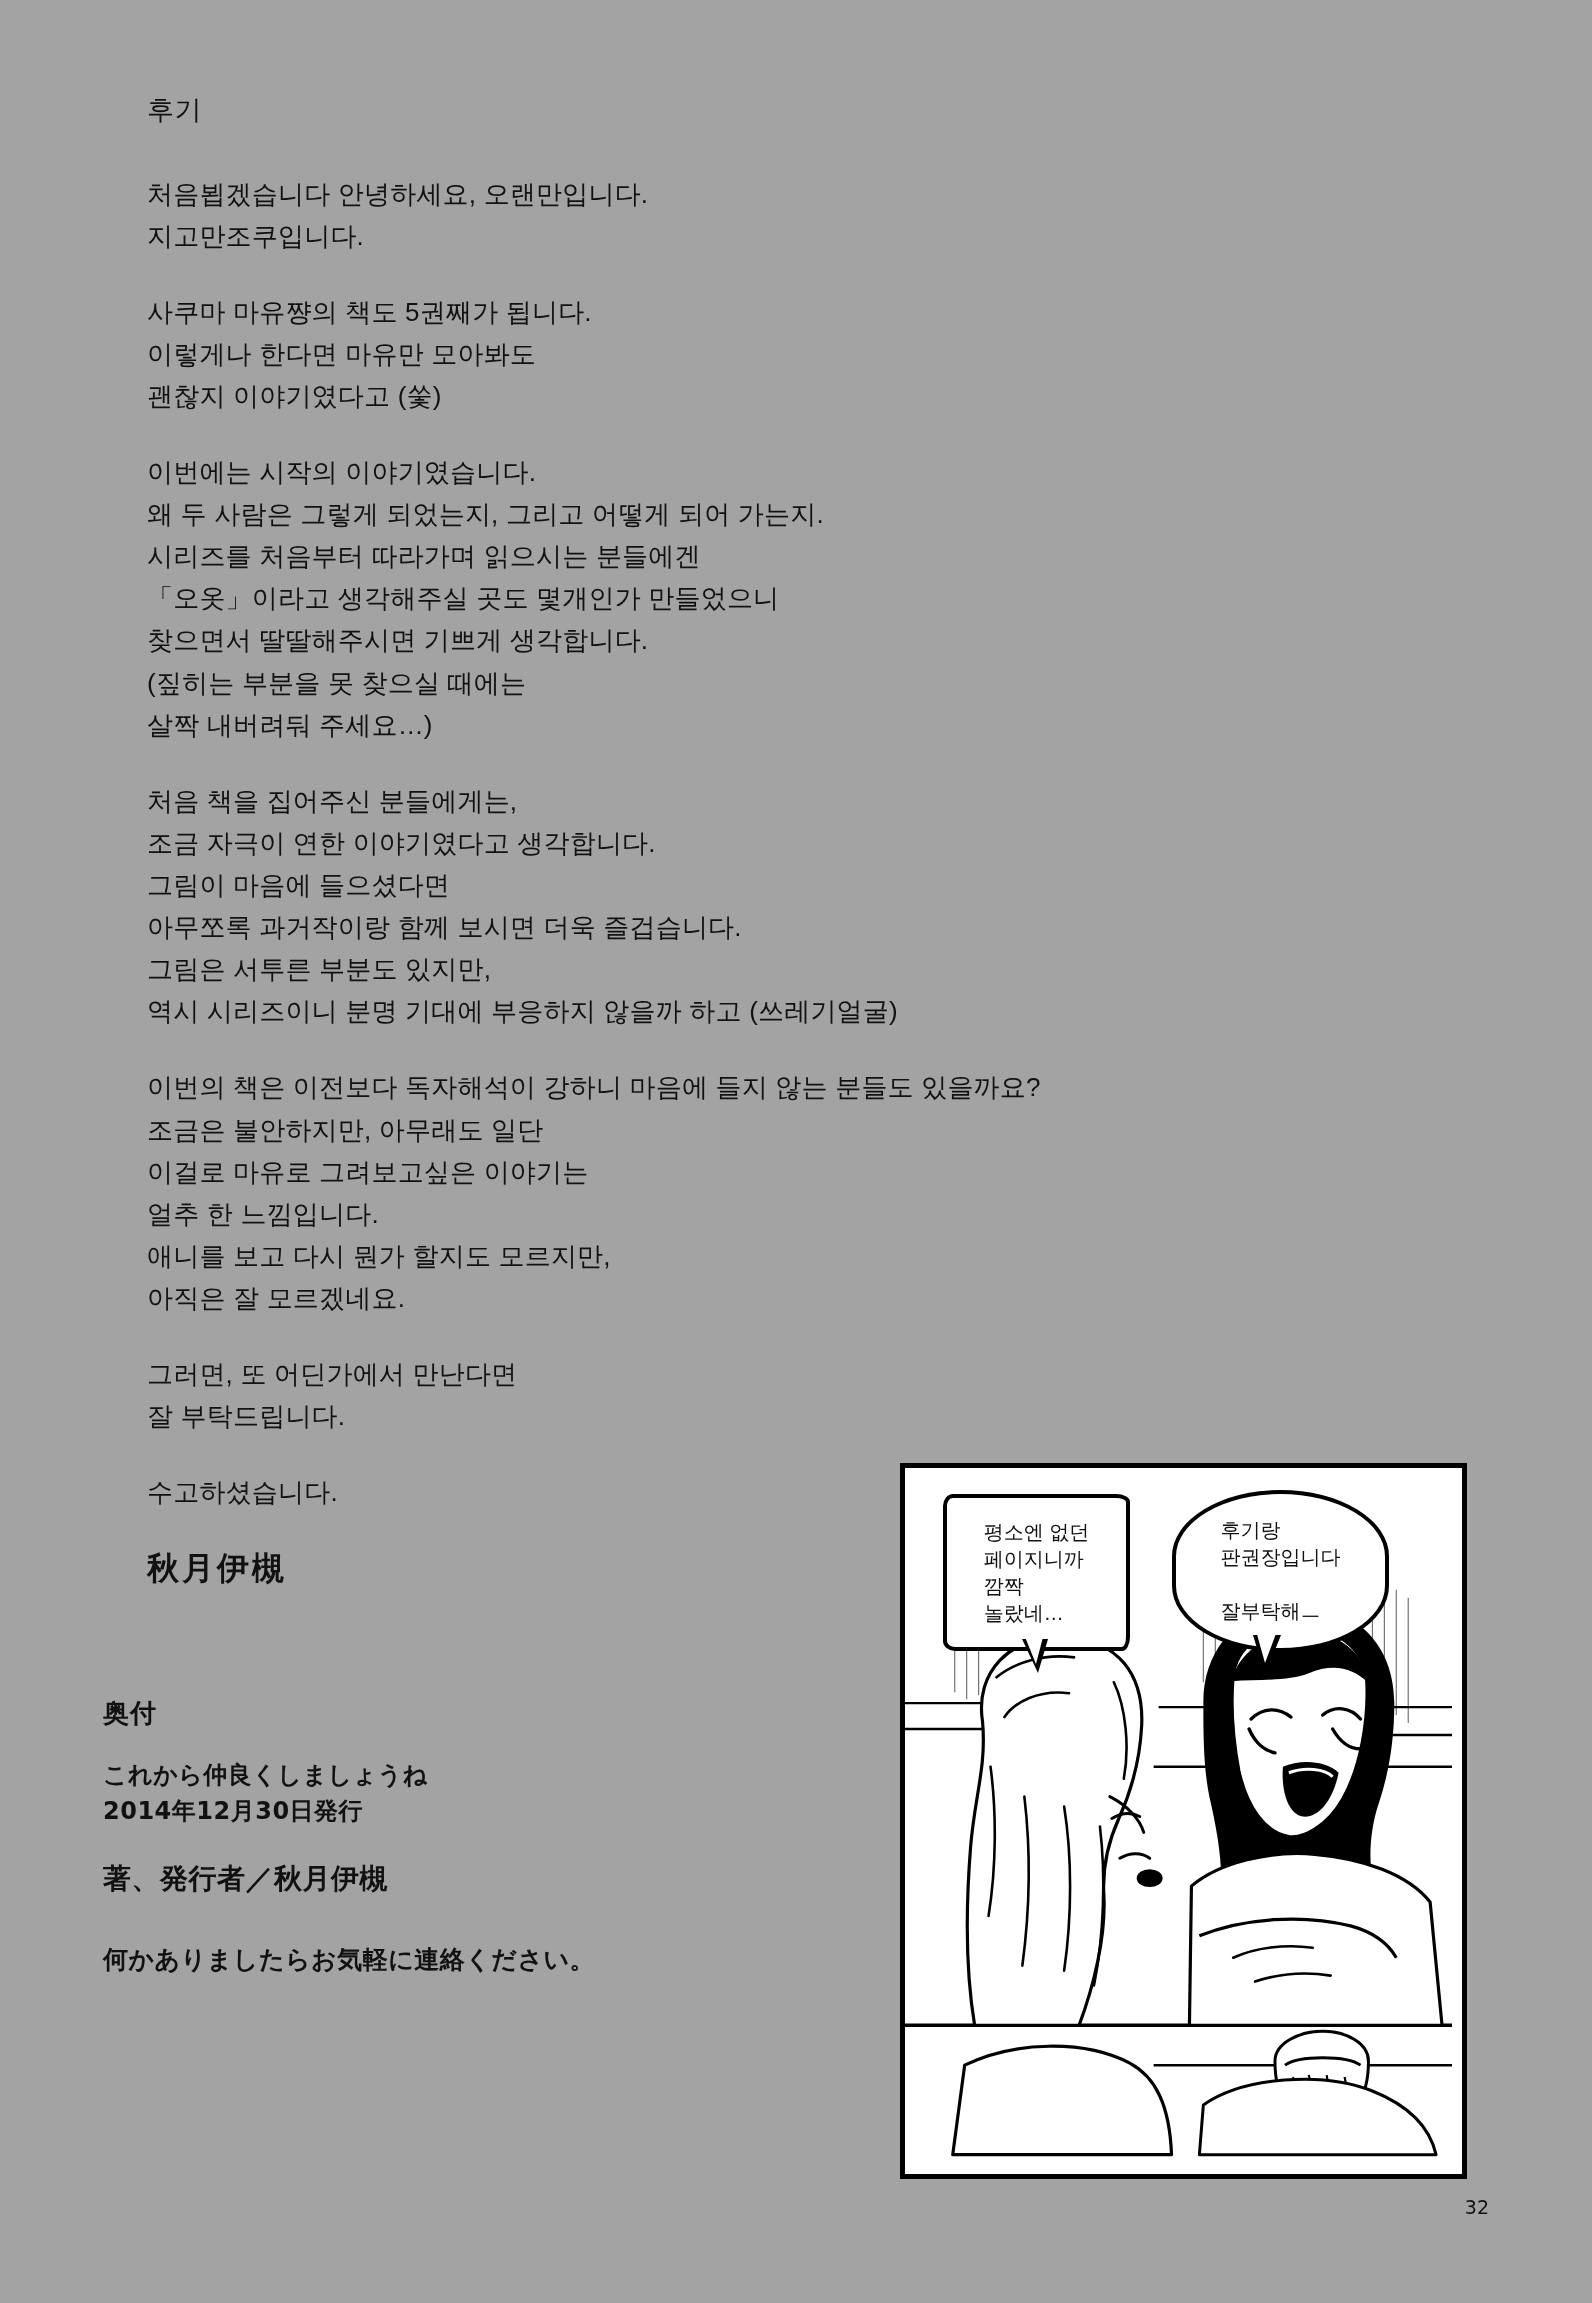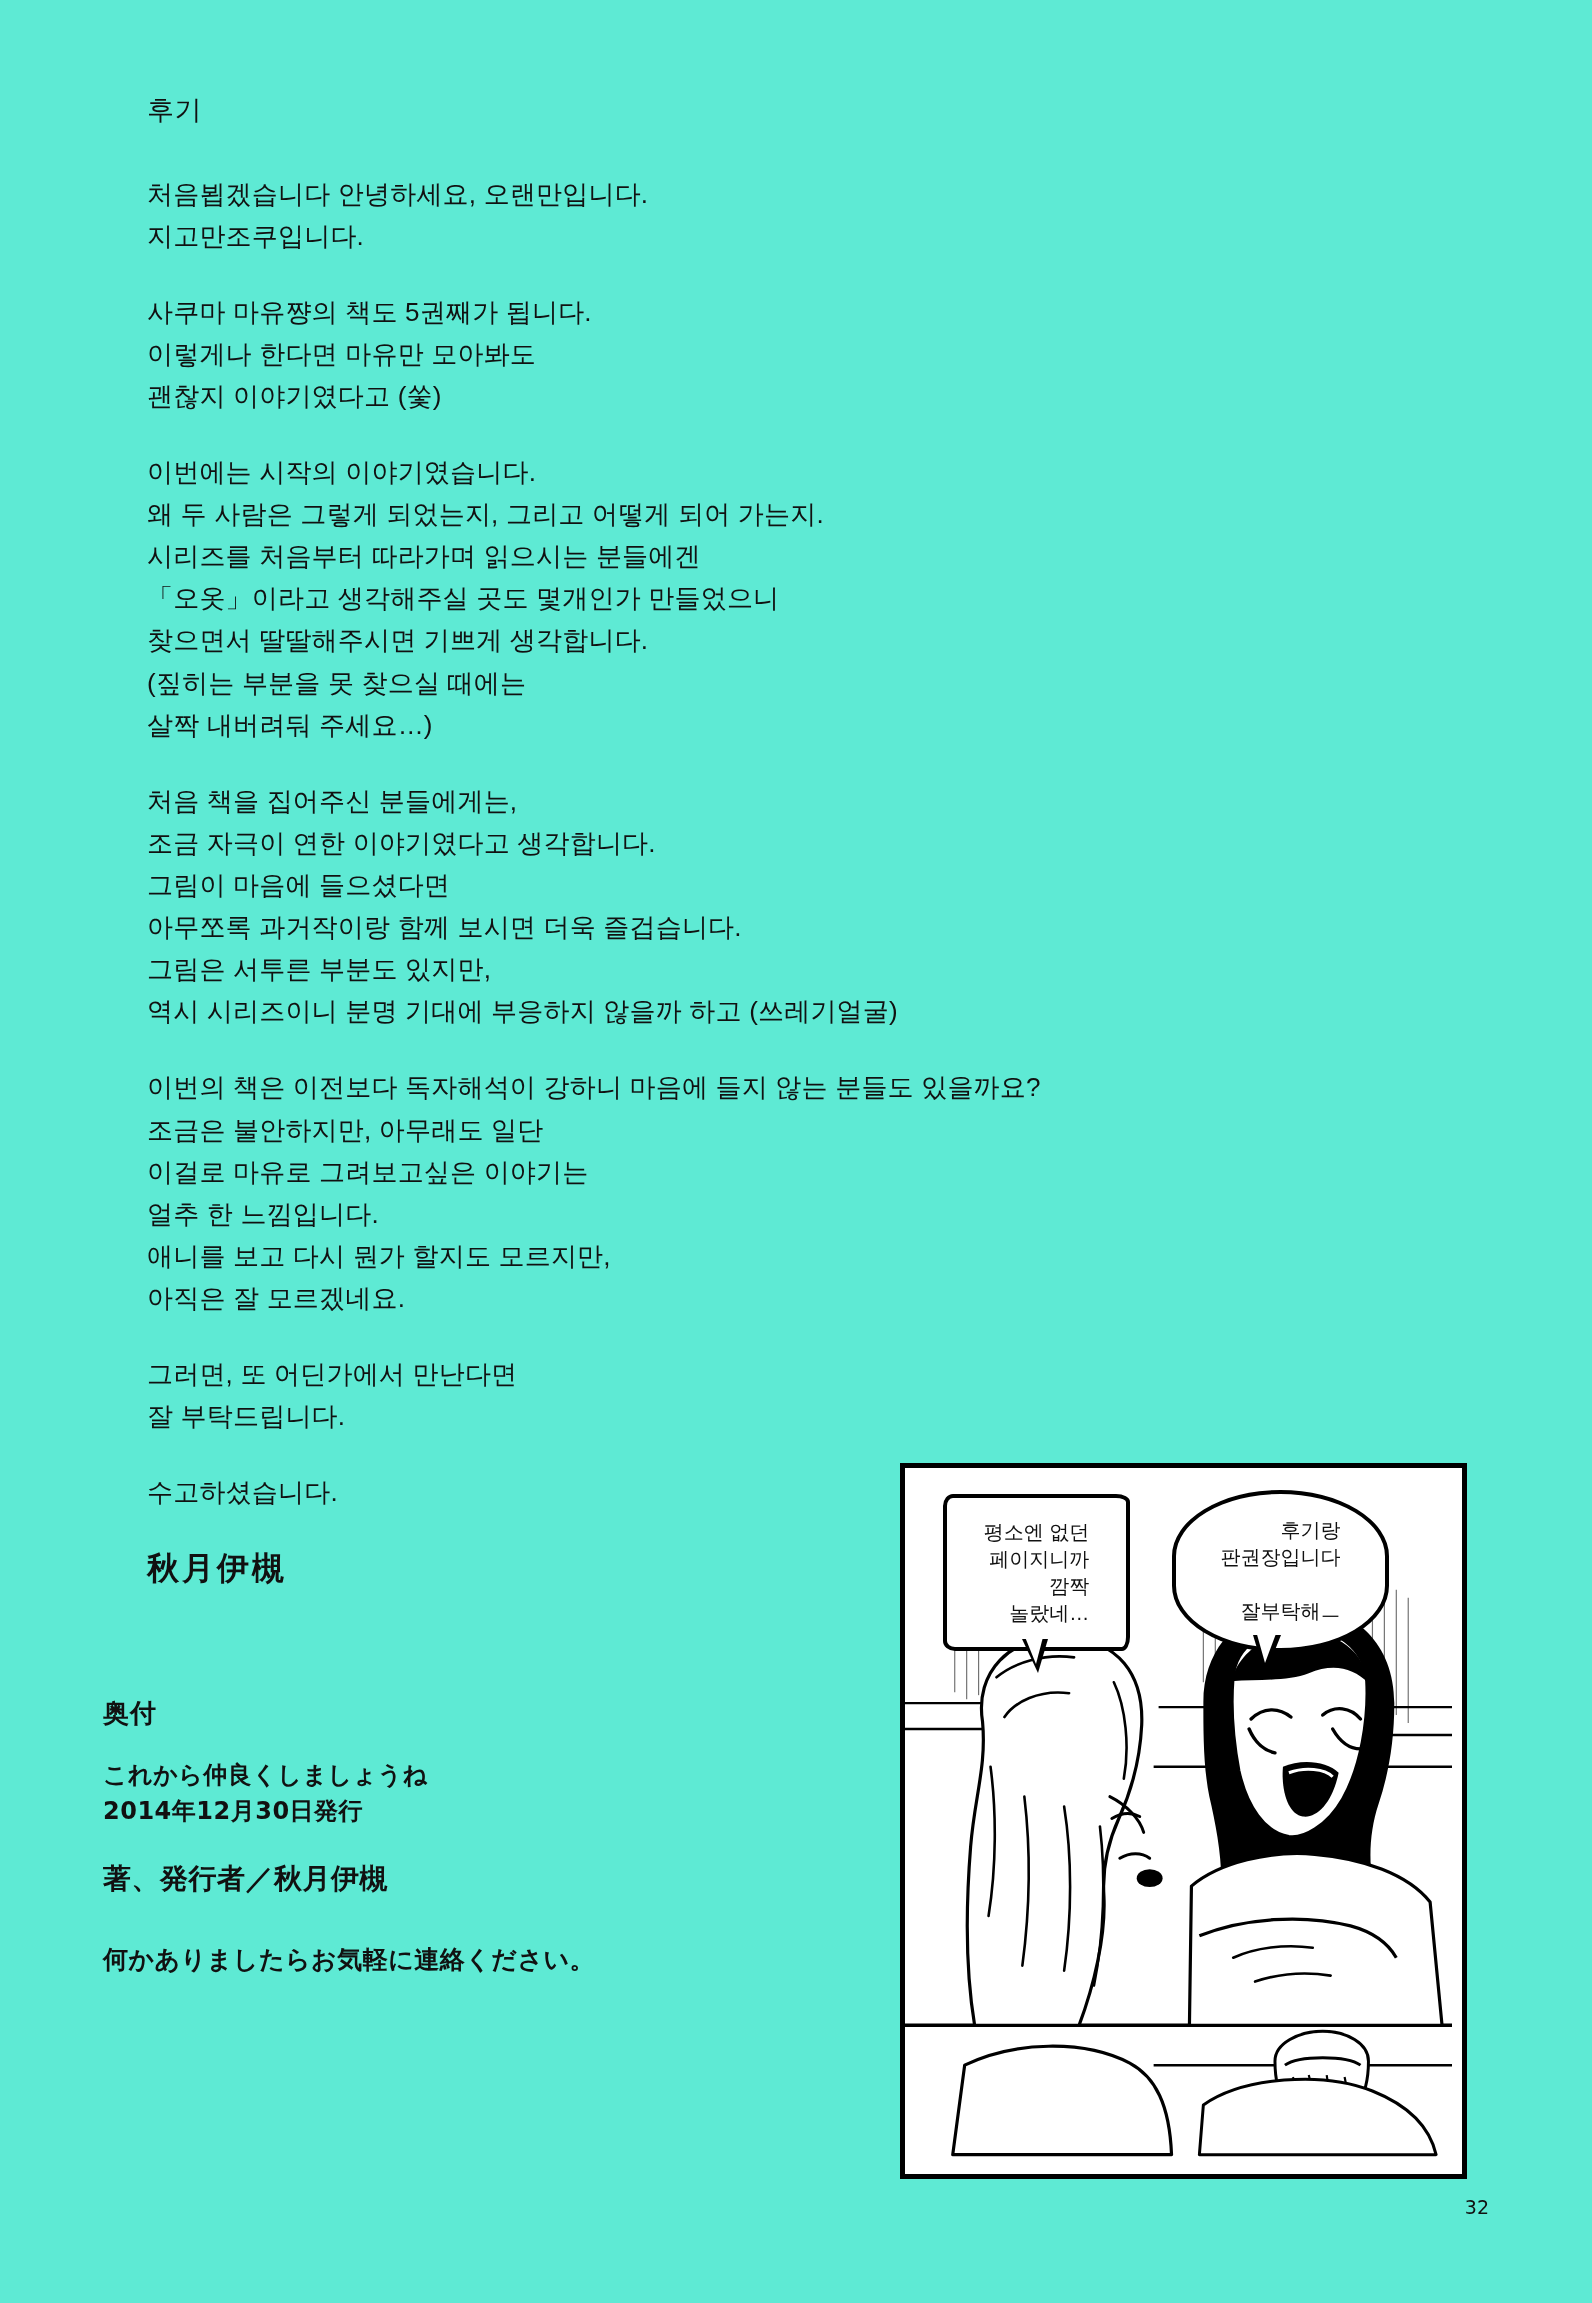--- a/index.html
+++ b/index.html
@@ -11,21 +11,21 @@
     width: 1592px;
     height: 2303px;
     position: relative;
     font-family: "Liberation Sans", sans-serif;
     color: #111111;
     overflow: hidden;
   }
   .page {
     position: absolute;
     inset: 0;
-    background: #5eead4;
+    background: #a3a3a3;
     text-decoration: underline;
   }
 
   
   .afterword {
     position: absolute;
     left: 147px;
     top: 90px;
     width: 896px;
   }
@@ -119,21 +119,21 @@
   }
   .comic-inner {
     position: absolute;
     inset: 0;
   }
 
   .bubble {
     position: absolute;
     background: #ffffff;
     border: 4px solid #000000;
-    text-align: right;
+    text-align: left;
     font-size: 20px;
     line-height: 1.35;
     letter-spacing: 0px;
     display: flex;
     align-items: center;
     justify-content: center;
     white-space: pre-line;
     z-index: 5;
   }
   .bubble-left {

